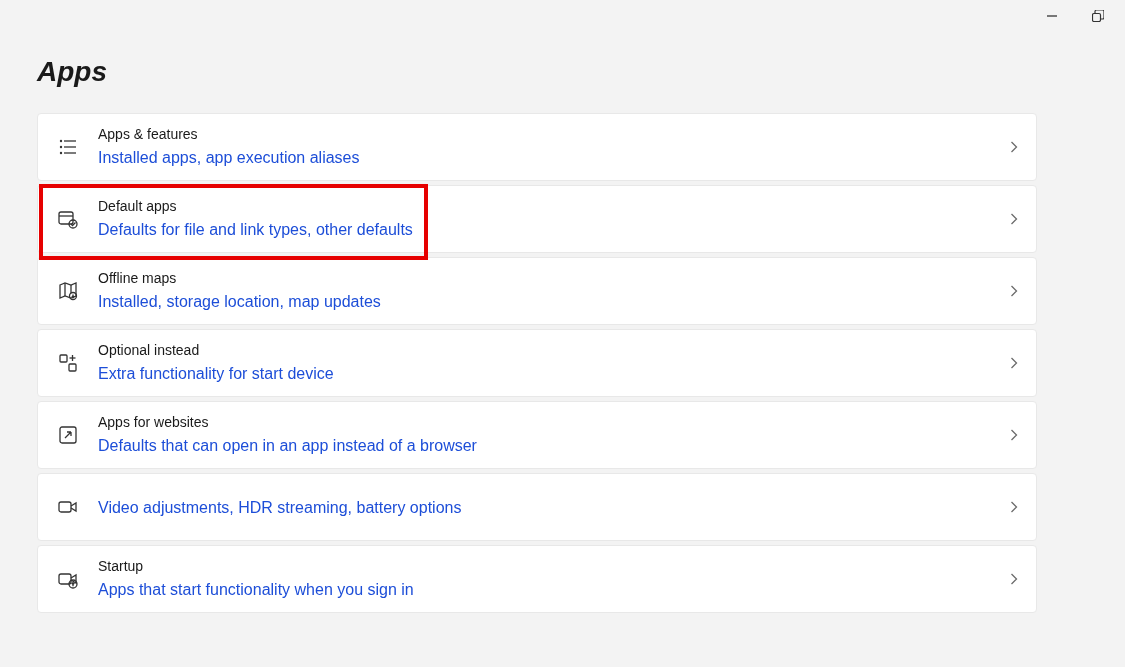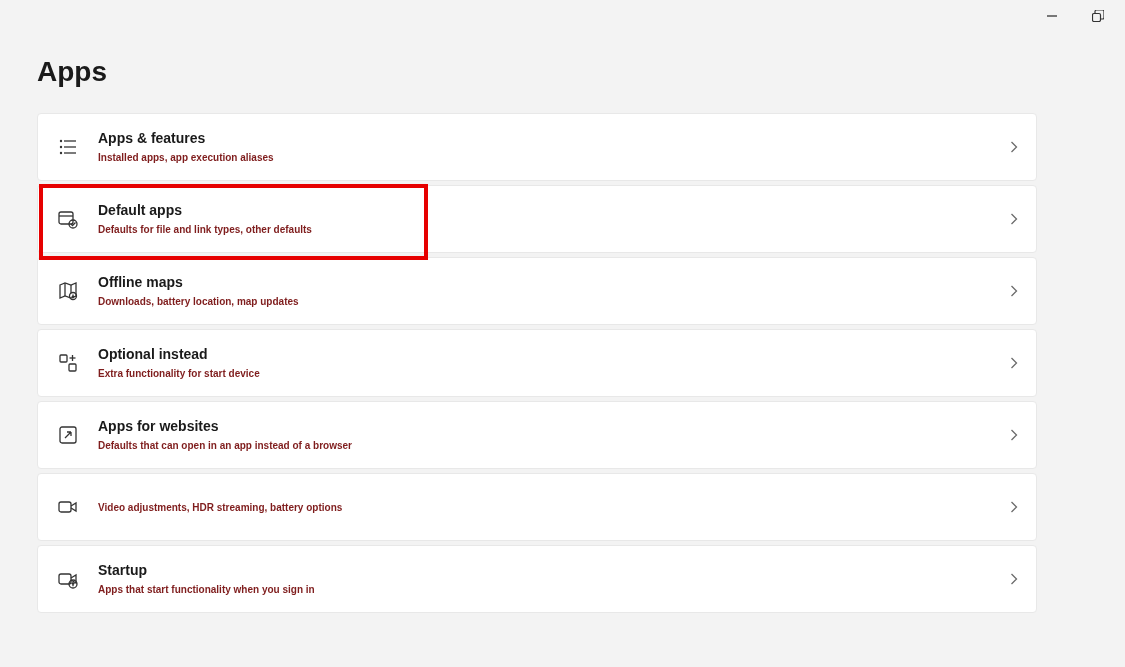--- a/index.html
+++ b/index.html
@@ -26,20 +26,21 @@
       justify-content: center;
       cursor: pointer;
     }
     .page-title {
       position: absolute;
       left: 37px;
       top: 56px;
       font-size: 28px;
       font-weight: 600;
       color: #1a1a1a;
+      font-style: italic;
     }
     .settings-list {
       position: absolute;
       left: 37px;
       top: 113px;
       width: 1000px;
       display: flex;
       flex-direction: column;
       gap: 4px;
     }
@@ -61,30 +62,29 @@
       align-items: center;
       justify-content: center;
       margin-right: 18px;
       color: #333;
     }
     .settings-item .text-slot {
       flex: 1;
       display: flex;
       flex-direction: column;
       justify-content: center;
-      font-weight: bold;
     }
     .settings-item .item-title {
       font-size: 14px;
       color: #1a1a1a;
       line-height: 1.4;
     }
     .settings-item .item-desc {
-      font-size: 10px;
-      color: #7f1d1d;
+      font-size: 16px;
+      color: #1d4ed8;
       line-height: 1.4;
       margin-top: 2px;
     }
     .settings-item .chevron {
       color: #6b6b6b;
     }
     .highlight-box {
       position: absolute;
       border: 4px solid #e60000;
       pointer-events: none;
@@ -164,21 +164,21 @@
       <svg width="20" height="20" viewBox="0 0 20 20" fill="none" stroke="#333" stroke-width="1.3">
         <path d="M2 4 L7 2 L13 4 L18 2 V15 L13 17 L7 15 L2 17 Z"></path>
         <line x1="7" y1="2" x2="7" y2="15"></line>
         <line x1="13" y1="4" x2="13" y2="12"></line>
         <circle cx="15" cy="15" r="3.5"></circle>
         <path d="M15 13.5 v3 M13.8 15.2 l1.2 1.3 l1.2 -1.3"></path>
       </svg>
     </span>
     <span class="text-slot">
       <span class="item-title">Offline maps</span>
-      <span class="item-desc">Downloads, battery location, map updates</span>
+      <span class="item-desc">Installed, storage location, map updates</span>
     </span>
     <span class="chevron">
       <svg width="12" height="12" viewBox="0 0 12 12">
           <path d="M3.5 1 L8.5 6 L3.5 11" fill="none" stroke="#6b6b6b" stroke-width="1.3"></path>
         </svg>
     </span>
   </div>
 
   <div class="settings-item">
     <span class="icon-slot">

